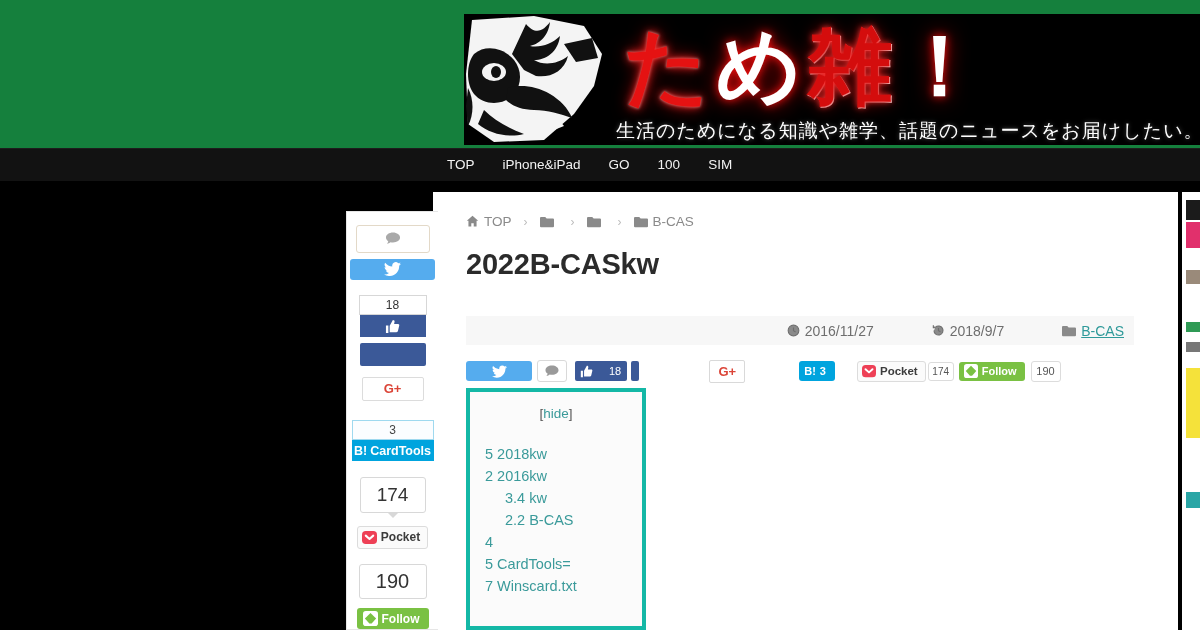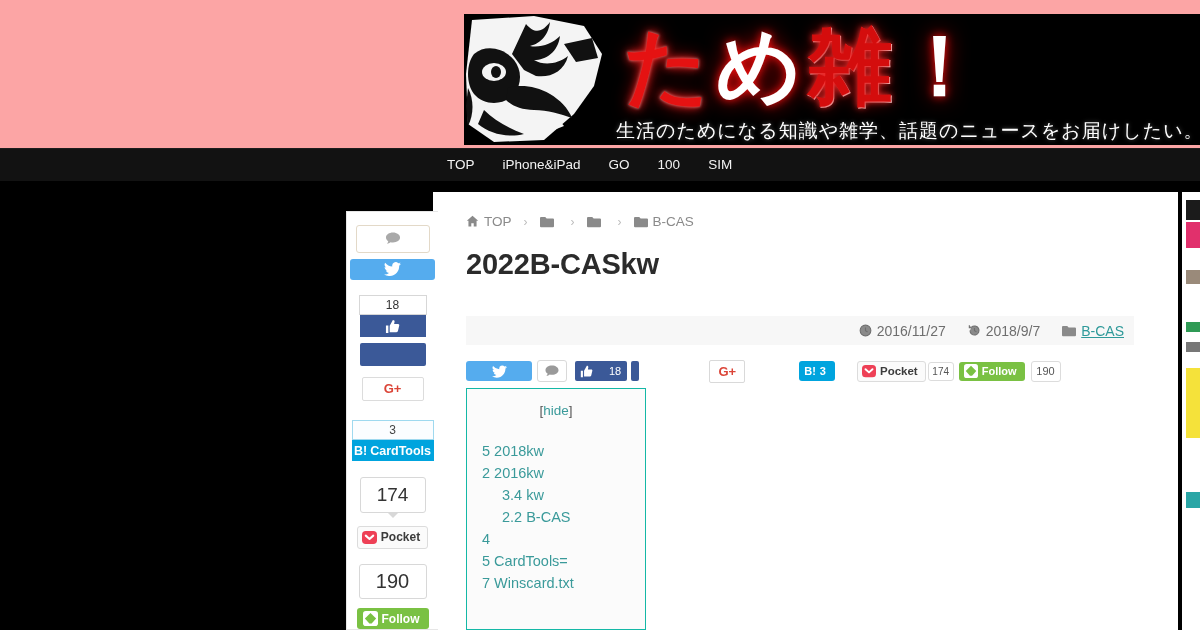--- a/index.html
+++ b/index.html
@@ -5,21 +5,21 @@
   html,body{margin:0;padding:0;}
   body{
     width:1200px;height:630px;overflow:hidden;
     background:#000;
     font-family:"Liberation Sans","DejaVu Sans",sans-serif;
     -webkit-font-smoothing:antialiased;
   }
   .page{position:relative;width:1200px;height:630px;overflow:hidden;background:#000;}
 
   
-  .header{position:absolute;left:0;top:0;width:1200px;height:148px;background:#fca5a5;}
+  .header{position:absolute;left:0;top:0;width:1200px;height:148px;background:#15803d;}
   .banner{position:absolute;left:464px;top:14px;width:736px;height:131px;background:#000;overflow:hidden;}
   .beast{position:absolute;left:0;top:0;width:145px;height:131px;background:#000;overflow:hidden;}
   .beast svg{display:block;}
   .brand{position:absolute;left:150px;top:2px;width:580px;height:105px;}
   .brand-text{
     position:absolute;left:10px;top:0;
     font-family:"DejaVu Serif","Liberation Serif",serif;
     font-size:84px;line-height:100px;font-weight:bold;letter-spacing:6px;
     white-space:nowrap;
   }
@@ -53,21 +53,21 @@
 
   .post-title{
     position:absolute;left:33px;top:56px;
     font-size:29px;font-weight:bold;color:#2b2b2b;letter-spacing:-.2px;
     margin:0;
   }
 
   .meta-bar{
     position:absolute;left:33px;top:124px;width:668px;height:29px;
     background:#f7f7f7;display:flex;align-items:center;justify-content:flex-end;
-    padding-right:0px;box-sizing:border-box;
+    padding-right:0px;box-sizing:border-box;gap:36px;
   }
   .meta-item{display:flex;align-items:center;gap:5px;color:#6e6e6e;font-size:14px;margin-left:22px;}
   .meta-item:last-child{margin-right:10px;}
   .meta-link{color:#2f9a9a;text-decoration:underline;}
 
   
   .share-row{position:absolute;left:33px;top:167px;height:24px;display:flex;align-items:center;}
   .sr-tw{width:66px;height:20px;background:#55acee;border-radius:3px;display:flex;align-items:center;justify-content:center;cursor:pointer;}
   .sr-bubble{width:28px;height:20px;border:1px solid #d9d9d9;border-radius:3px;background:#fff;display:flex;align-items:center;justify-content:center;margin-left:5px;cursor:pointer;}
   .sr-fb{height:20px;background:#3b5998;border-radius:2px;display:flex;align-items:center;margin-left:8px;padding:0 6px 0 5px;gap:16px;cursor:pointer;}
@@ -80,21 +80,21 @@
   .sr-pocket{height:19px;border:1px solid #dcdcdc;background:#fbfbfb;border-radius:3px;display:flex;align-items:center;gap:4px;padding:0 7px 0 4px;margin-left:22px;cursor:pointer;}
   .sr-pocket .pk{color:#3c3c3c;font-size:11.5px;font-weight:bold;}
   .sr-pocket-cnt{width:24px;height:17px;border:1px solid #dcdcdc;border-radius:3px;background:#fff;display:flex;align-items:center;justify-content:center;color:#555;font-size:10px;margin-left:2px;overflow:hidden;}
   .sr-feedly{height:19px;background:#7ac143;border-radius:3px;display:flex;align-items:center;gap:4px;padding:0 8px 0 5px;margin-left:5px;cursor:pointer;}
   .sr-feedly .fl{color:#fff;font-size:11px;font-weight:bold;}
   .sr-feedly-cnt{width:28px;height:19px;border:1px solid #dcdcdc;border-radius:3px;background:#fff;display:flex;align-items:center;justify-content:center;color:#555;font-size:11px;margin-left:6px;}
 
   
   .toc{
     position:absolute;left:33px;top:196px;width:180px;height:242px;
-    background:#fbfbfb;border:1px solid #14b8a6;box-sizing:border-box;
+    background:#fbfbfb;border:4px solid #14b8a6;box-sizing:border-box;
     padding:14px 0 0 0;overflow:hidden;
   }
   .toc-hide{text-align:center;color:#555;font-size:13.5px;}
   .toc-hide a{color:#3a9a9a;text-decoration:none;cursor:pointer;}
   .toc-list{margin:22px 0 0 0;padding:0;list-style:none;}
   .toc-list li{font-size:14.5px;line-height:22px;color:#3a9a9a;padding-left:15px;white-space:nowrap;cursor:pointer;}
   .toc-list li.lvl2{padding-left:35px;}
 
   
   .float-share{

